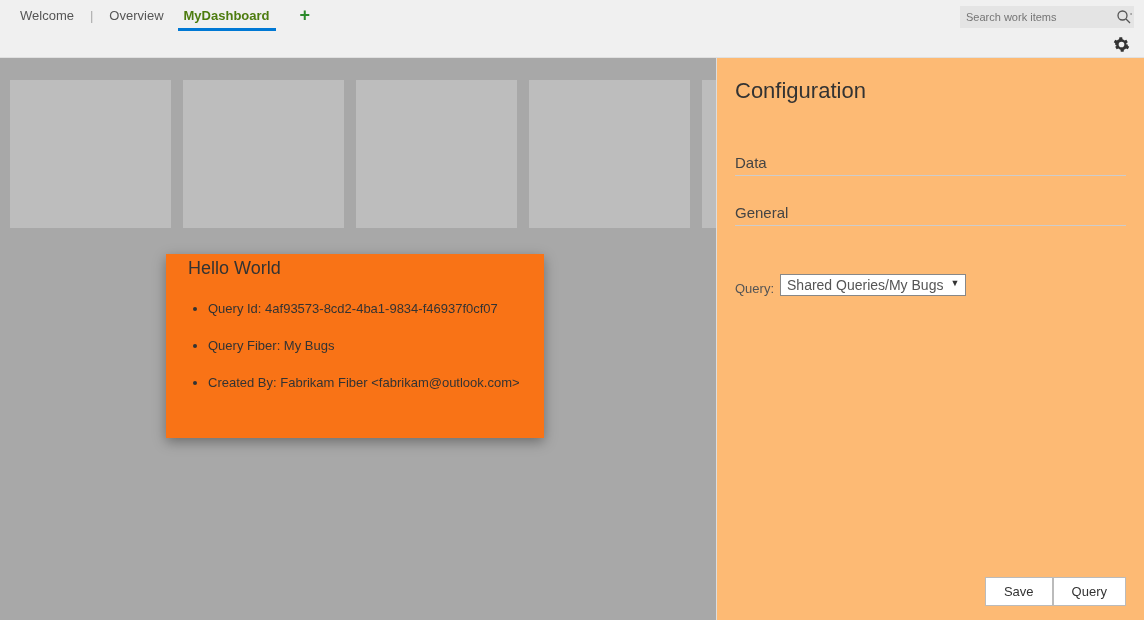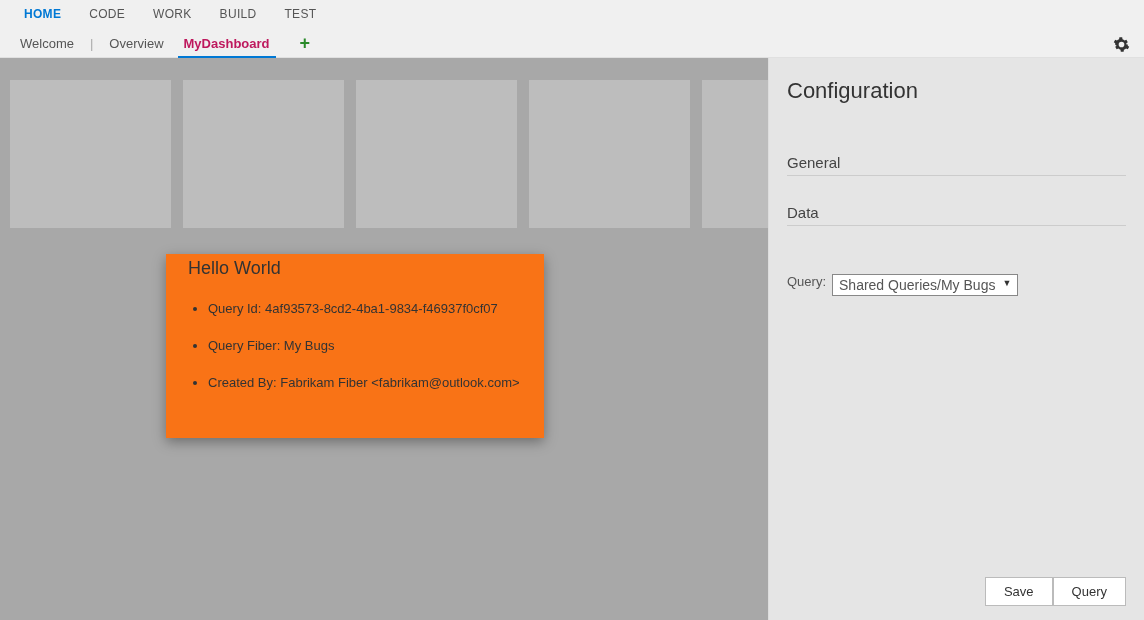--- a/index.html
+++ b/index.html
@@ -40,21 +40,21 @@
     }
     .sub-nav-item {
       padding: 4px 10px;
       font-size: 13px;
       color: #555;
       cursor: pointer;
       position: relative;
     }
     .sub-nav-sep { color: #aaa; padding: 0 6px; }
     .sub-nav-item.active {
-      color: #be185d;
+      color: #4d7c0f;
       font-weight: 600;
     }
     .sub-nav-item.active::after {
       content: '';
       position: absolute;
       left: 4px; right: 4px; bottom: -4px;
       height: 3px;
       background: #0078d4;
     }
     .add-tab {
@@ -133,43 +133,43 @@
       color: #333;
       margin-bottom: 14px;
     }
     .widget-list {
       padding-left: 20px;
       font-size: 13px;
       color: #333;
     }
     .widget-list li { margin-bottom: 3px; margin-top: 22px; }
     .config-panel {
-      width: 376px;
-      background: #e5e5e5;
+      width: 428px;
+      background: #fdba74;
       border-left: 1px solid #ddd;
       display: flex;
       flex-direction: column;
       padding: 20px 18px 14px 18px;
     }
     .config-title {
       font-size: 22px;
       font-weight: 400;
       color: #333;
       margin-bottom: 50px;
     }
     .section-heading {
       font-size: 15px;
       color: #444;
       border-bottom: 1px solid #ccc;
       padding-bottom: 4px;
       margin-bottom: 28px;
     }
     .form-row {
       display: flex;
-      align-items: flex-start;
+      align-items: flex-end;
       margin-top: 20px;
       font-size: 13px;
       color: #555;
     }
     .form-row label { margin-right: 6px; }
     .select-box {
       border: 1px solid #888;
       padding: 2px 22px 2px 6px;
       font-size: 14px;
       background: #fff;
@@ -197,33 +197,36 @@
       font-size: 13px;
       color: #333;
       cursor: pointer;
     }
     svg { display: block; }
   </style>
 </head>
 <body>
 
 <div class="header-bar">
-  <div class="top-nav">
-    <div class="top-nav-item active">HOME</div>
-    <div class="top-nav-item">CODE</div>
-    <div class="top-nav-item">WORK</div>
-    <div class="top-nav-item">BUILD</div>
-    <div class="top-nav-item">TEST</div>
-  </div>
   <div class="sub-nav">
     <div class="sub-nav-item">Welcome</div>
     <div class="sub-nav-sep">|</div>
     <div class="sub-nav-item">Overview</div>
     <div class="sub-nav-item active">MyDashboard</div>
     <div class="add-tab">+</div>
+  </div>
+  <div class="search-wrap">
+    <input class="search-input" placeholder="Search work items" style="">
+    <span class="search-icon">
+      <svg width="16" height="16" viewBox="0 0 16 16">
+          <circle cx="6.5" cy="6.5" r="4.5" fill="none" stroke="#555" stroke-width="1.3"></circle>
+          <line x1="10" y1="10" x2="14" y2="14" stroke="#555" stroke-width="1.3"></line>
+          <path d="M14 5 L15.5 4 L15.5 6 Z" fill="#555"></path>
+        </svg>
+    </span>
   </div>
   <div class="gear-wrap">
     <svg width="17" height="17" viewBox="0 0 24 24">
         <path fill="#333" d="M12 8a4 4 0 100 8 4 4 0 000-8zm9 4c0 .6-.1 1.2-.2 1.7l2.1 1.6-2 3.5-2.5-1a7.8 7.8 0 01-3 1.7l-.4 2.7h-4l-.4-2.7a7.8 7.8 0 01-3-1.7l-2.5 1-2-3.5 2.1-1.6A8.6 8.6 0 013 12c0-.6.1-1.2.2-1.7L1.1 8.7l2-3.5 2.5 1a7.8 7.8 0 013-1.7L9 1.8h4l.4 2.7a7.8 7.8 0 013 1.7l2.5-1 2 3.5-2.1 1.6c.1.5.2 1.1.2 1.7z"></path>
       </svg>
   </div>
 </div>
 
 <div class="main-area">
   <div class="dashboard-canvas">
@@ -239,22 +242,22 @@
       <ul class="widget-list">
         <li>Query Id: 4af93573-8cd2-4ba1-9834-f46937f0cf07</li>
         <li>Query Fiber: My Bugs</li>
         <li>Created By: Fabrikam Fiber &lt;fabrikam@outlook.com&gt;</li>
       </ul>
     </div>
   </div>
 
   <div class="config-panel">
     <div class="config-title">Configuration</div>
+    <div class="section-heading">Data</div>
     <div class="section-heading">General</div>
-    <div class="section-heading">Data</div>
     <div class="form-row">
       <label>Query:</label>
       <div class="select-box">Shared Queries/My Bugs</div>
     </div>
     <div class="panel-footer">
       <button class="btn">Save</button>
       <button class="btn">Query</button>
     </div>
   </div>
 </div>

